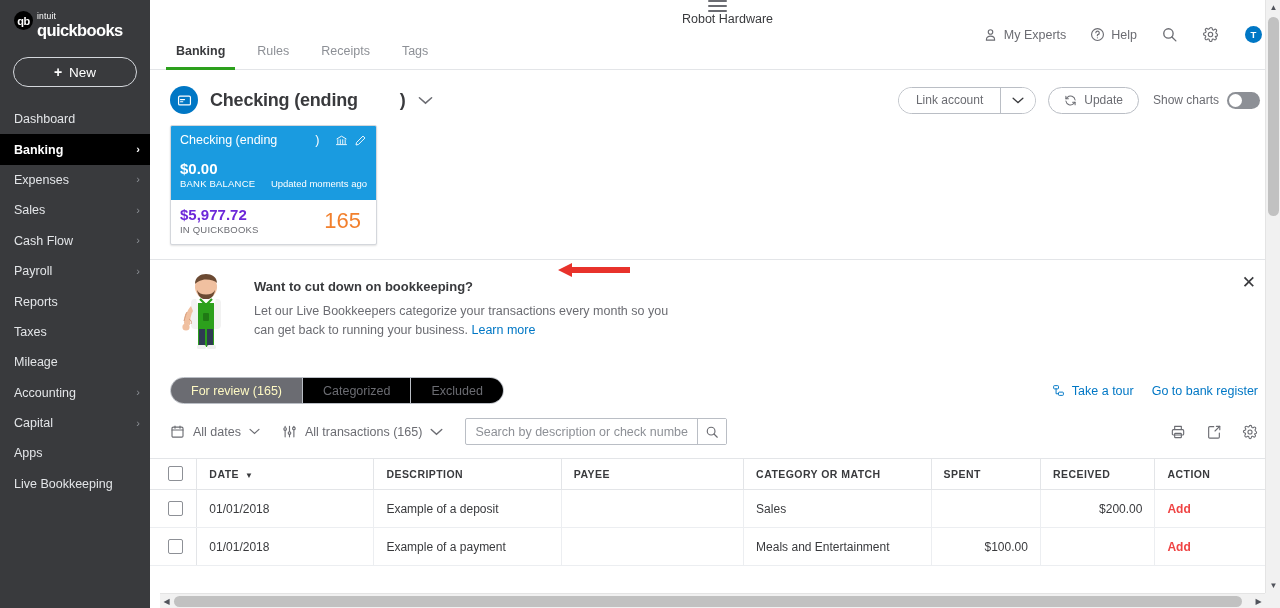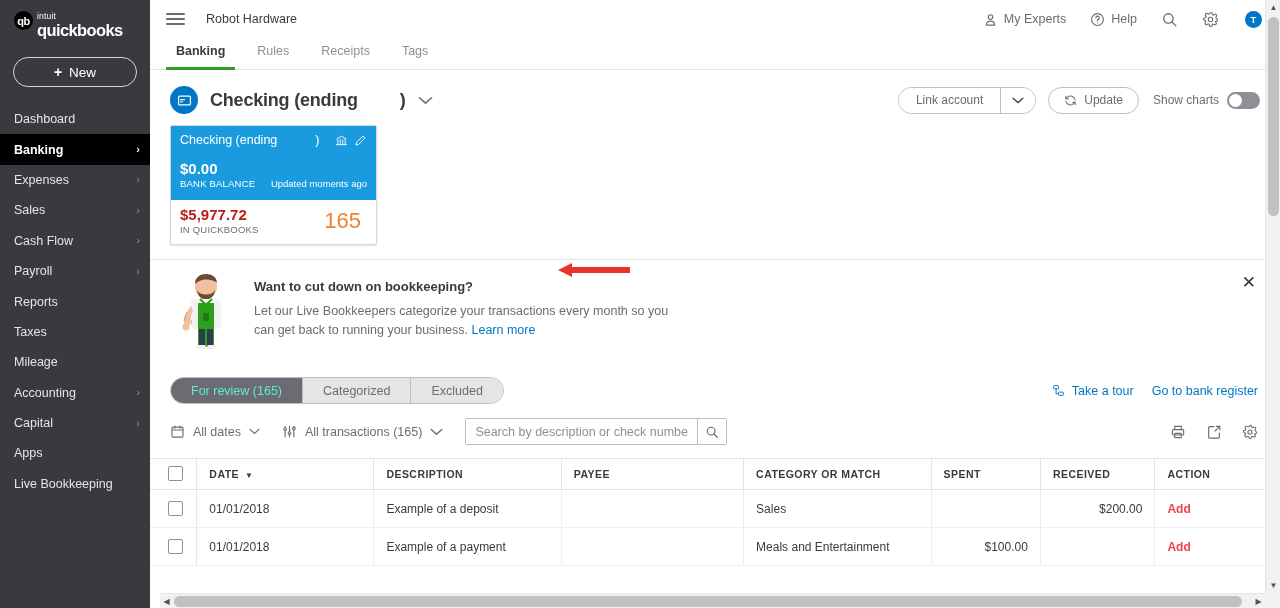--- a/index.html
+++ b/index.html
@@ -50,21 +50,21 @@
   .nav-item .chev { margin-left: auto; font-size: 11px; color: #8d9096; line-height: 1; }
   .nav-item.active { background: #000000; font-weight: bold; color: #ffffff; }
   .nav-item.active .chev { color: #ffffff; font-weight: bold; }
 
   
   .main {
     flex: 1; height: 608px; background: #ffffff;
     display: flex; flex-direction: column; position: relative;
   }
 
-  .topbar { height: 38px; display: flex; align-items: center; padding: 0 12px 0 16px; }
+  .topbar { height: 38px; display: flex; align-items: center; padding: 0 12px 0 16px; flex-direction: column; }
   .hamburger { width: 19px; cursor: pointer; display: flex; flex-direction: column; gap: 3px; }
   .hamburger span { display: block; height: 2px; background: #6b6c72; border-radius: 1px; }
   .company { margin-left: 21px; font-size: 12.5px; color: #393a3d; }
   .top-right { margin-left: auto; display: flex; align-items: center; gap: 0; }
   .top-right .ti {
     display: flex; align-items: center; gap: 6px;
     padding: 0 12px; font-size: 12.5px; color: #6b6c72; cursor: pointer;
   }
   .avatar {
     width: 17px; height: 17px; border-radius: 50%; background: #0077c5;
@@ -122,21 +122,21 @@
   .card-top { background: #1a9be0; color: #fff; padding: 7px 9px 11px 9px; }
   .card-top-row { display: flex; align-items: center; }
   .card-name { font-size: 12.5px; }
   .card-name .blank { display: inline-block; width: 38px; }
   .card-icons { margin-left: auto; display: flex; align-items: center; gap: 6px; }
   .card-bal { font-size: 15px; font-weight: bold; margin-top: 13px; }
   .card-sub-row { display: flex; align-items: flex-end; margin-top: 1px; }
   .card-sub { font-size: 9.5px; letter-spacing: .2px; }
   .card-updated { margin-left: auto; font-size: 9.5px; }
   .card-bottom { padding: 6px 9px 9px 9px; display: flex; align-items: center; }
-  .card-qb-bal { font-size: 15px; font-weight: bold; color: #b91c1c; }
+  .card-qb-bal { font-size: 15px; font-weight: bold; color: #6d28d9; }
   .card-qb-sub { font-size: 9.5px; color: #6b6c72; letter-spacing: .2px; margin-top: 1px; }
   .card-count { margin-left: auto; font-size: 22px; color: #f2802d; font-weight: 400; padding-right: 6px; }
 
   .arrow-annot { position: absolute; left: 408px; top: 148px; width: 72px; height: 16px; }
 
   .divider { height: 1px; background: #e3e5e8; margin: 14px 0 0 0; }
 
   
   .banner { display: flex; align-items: flex-start; padding: 13px 20px 14px 20px; position: relative; }
   .banner-art { width: 72px; height: 78px; flex: none; margin-right: 12px; }
@@ -144,25 +144,25 @@
   .banner-title { font-size: 13px; font-weight: bold; color: #393a3d; margin-bottom: 8px; }
   .banner-text { font-size: 12.5px; color: #6b6c72; line-height: 1.52; max-width: 420px; }
   .banner-link { color: #0077c5; cursor: pointer; }
   .banner-close { position: absolute; right: 24px; top: 14px; font-size: 17px; color: #393a3d; cursor: pointer; line-height: 1; }
 
   
   .review-row { display: flex; align-items: center; padding: 12px 22px 0 20px; }
   .segmented { display: flex; border: 1px solid #babec5; border-radius: 17px; overflow: hidden; height: 27px; }
   .segmented .sg {
     display: flex; align-items: center; justify-content: center;
-    padding: 0 20px; font-size: 12.5px; color: #6b6c72; background: #e5e5e5;
+    padding: 0 20px; font-size: 12.5px; color: #6b6c72; background: #000000;
     border-right: 1px solid #babec5; cursor: pointer;
   }
   .segmented .sg:last-child { border-right: none; }
-  .segmented .sg.active { background: #6b6c72; color: #5eead4; }
+  .segmented .sg.active { background: #6b6c72; color: #fef9c3; }
   .review-links { margin-left: auto; display: flex; align-items: center; gap: 18px; }
   .rl { display: flex; align-items: center; gap: 7px; font-size: 12.5px; color: #0077c5; cursor: pointer; }
 
   
   .filters { display: flex; align-items: center; padding: 14px 22px 0 20px; }
   .fl { display: flex; align-items: center; gap: 8px; margin-right: 22px; font-size: 12.5px; color: #6b6c72; cursor: pointer; }
   .fl .cv { font-size: 11px; }
   .search-wrap { display: flex; align-items: stretch; border: 1px solid #babec5; border-radius: 2px; height: 27px; width: 262px; }
   .search-wrap input {
     flex: 1; border: none; outline: none; padding: 0 9px;

